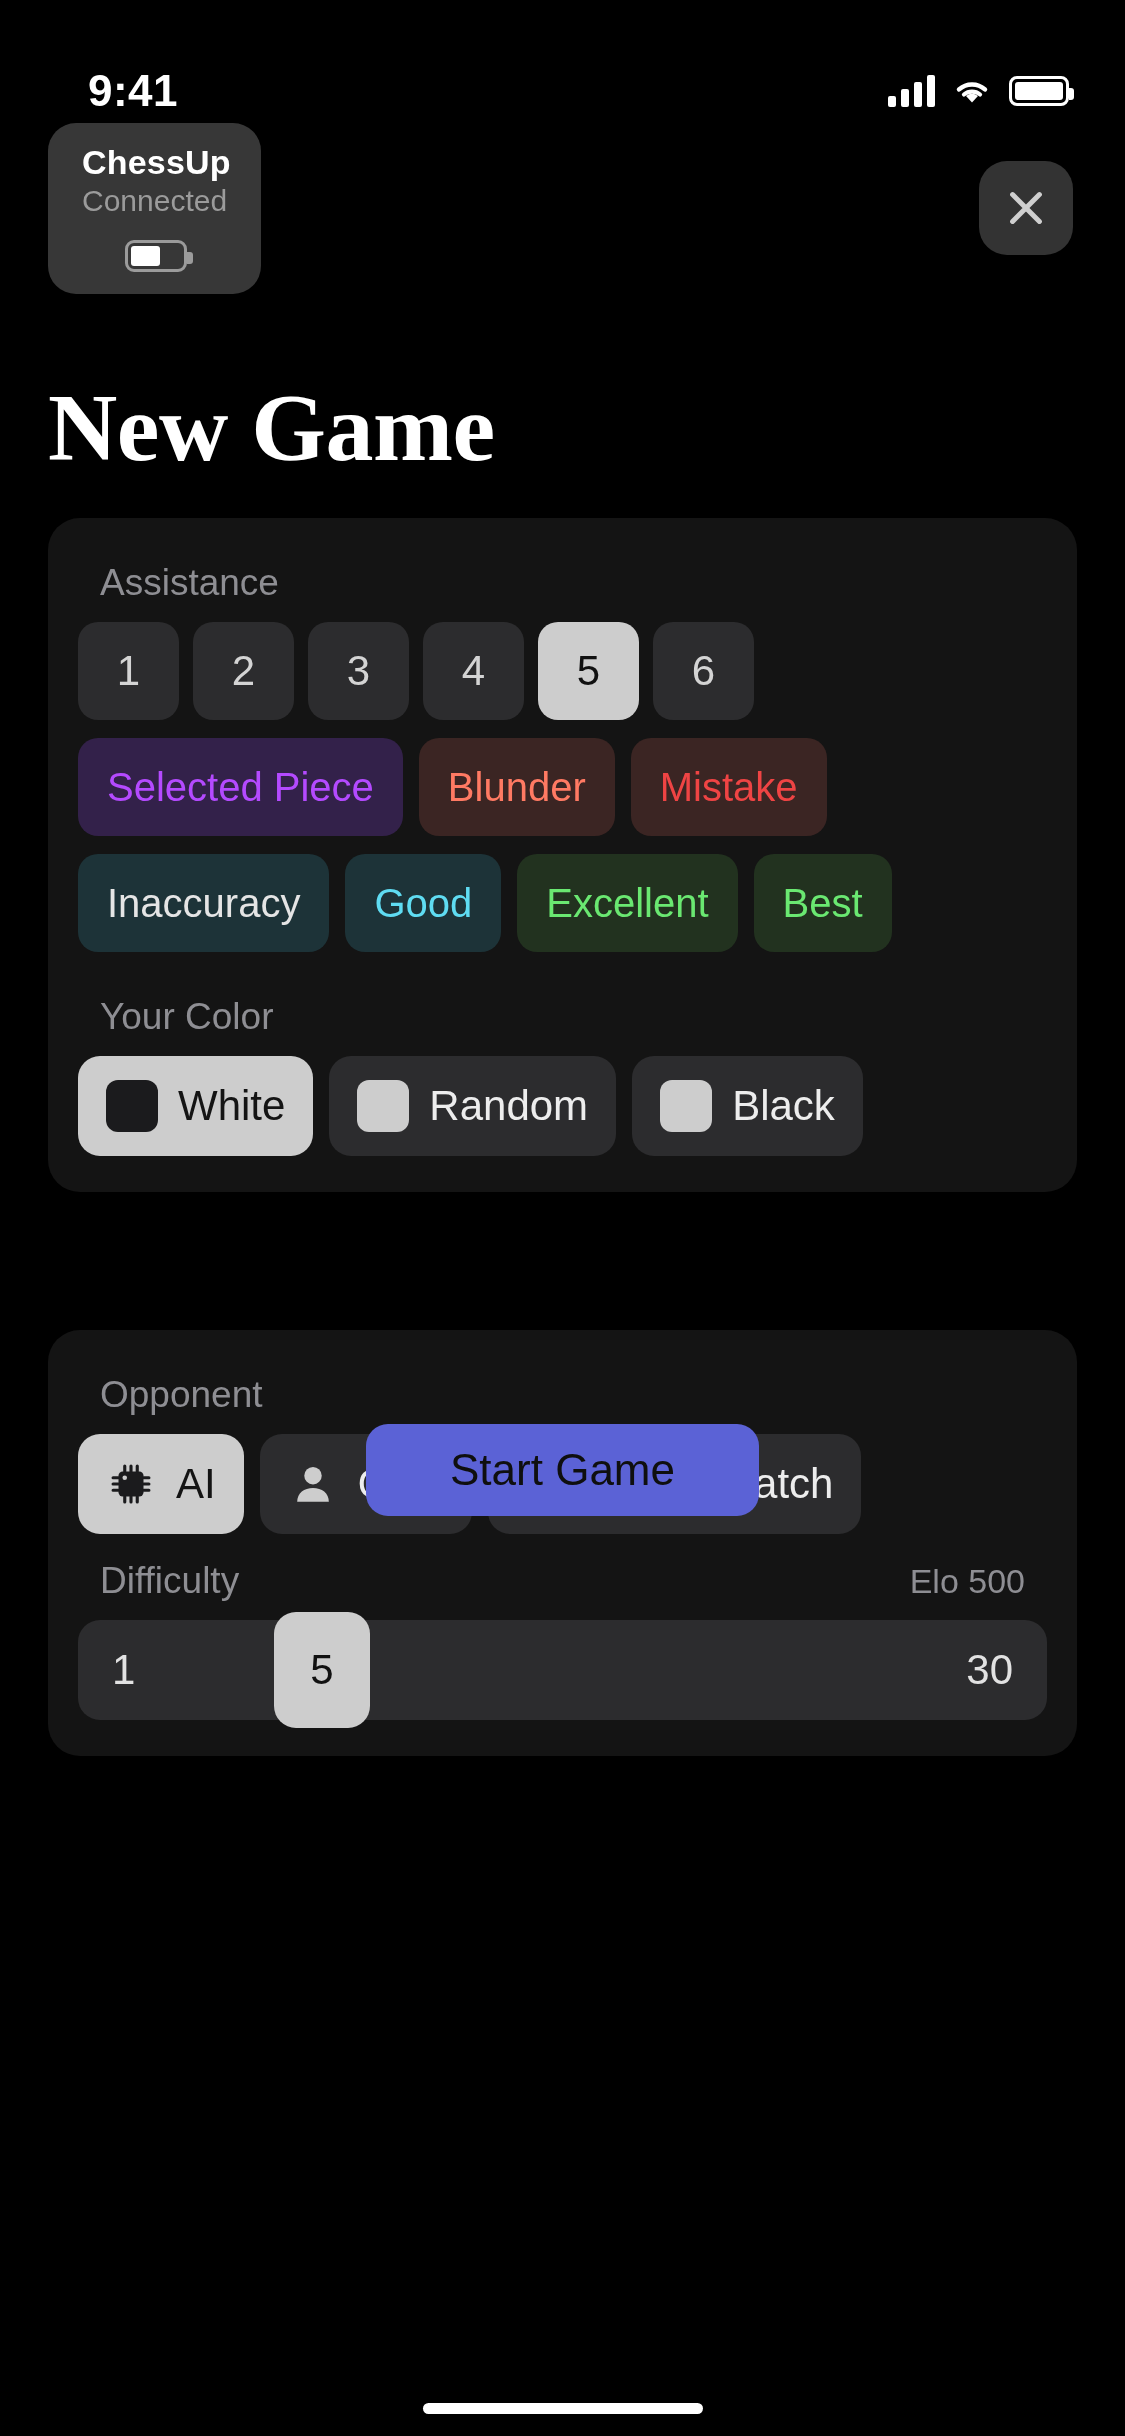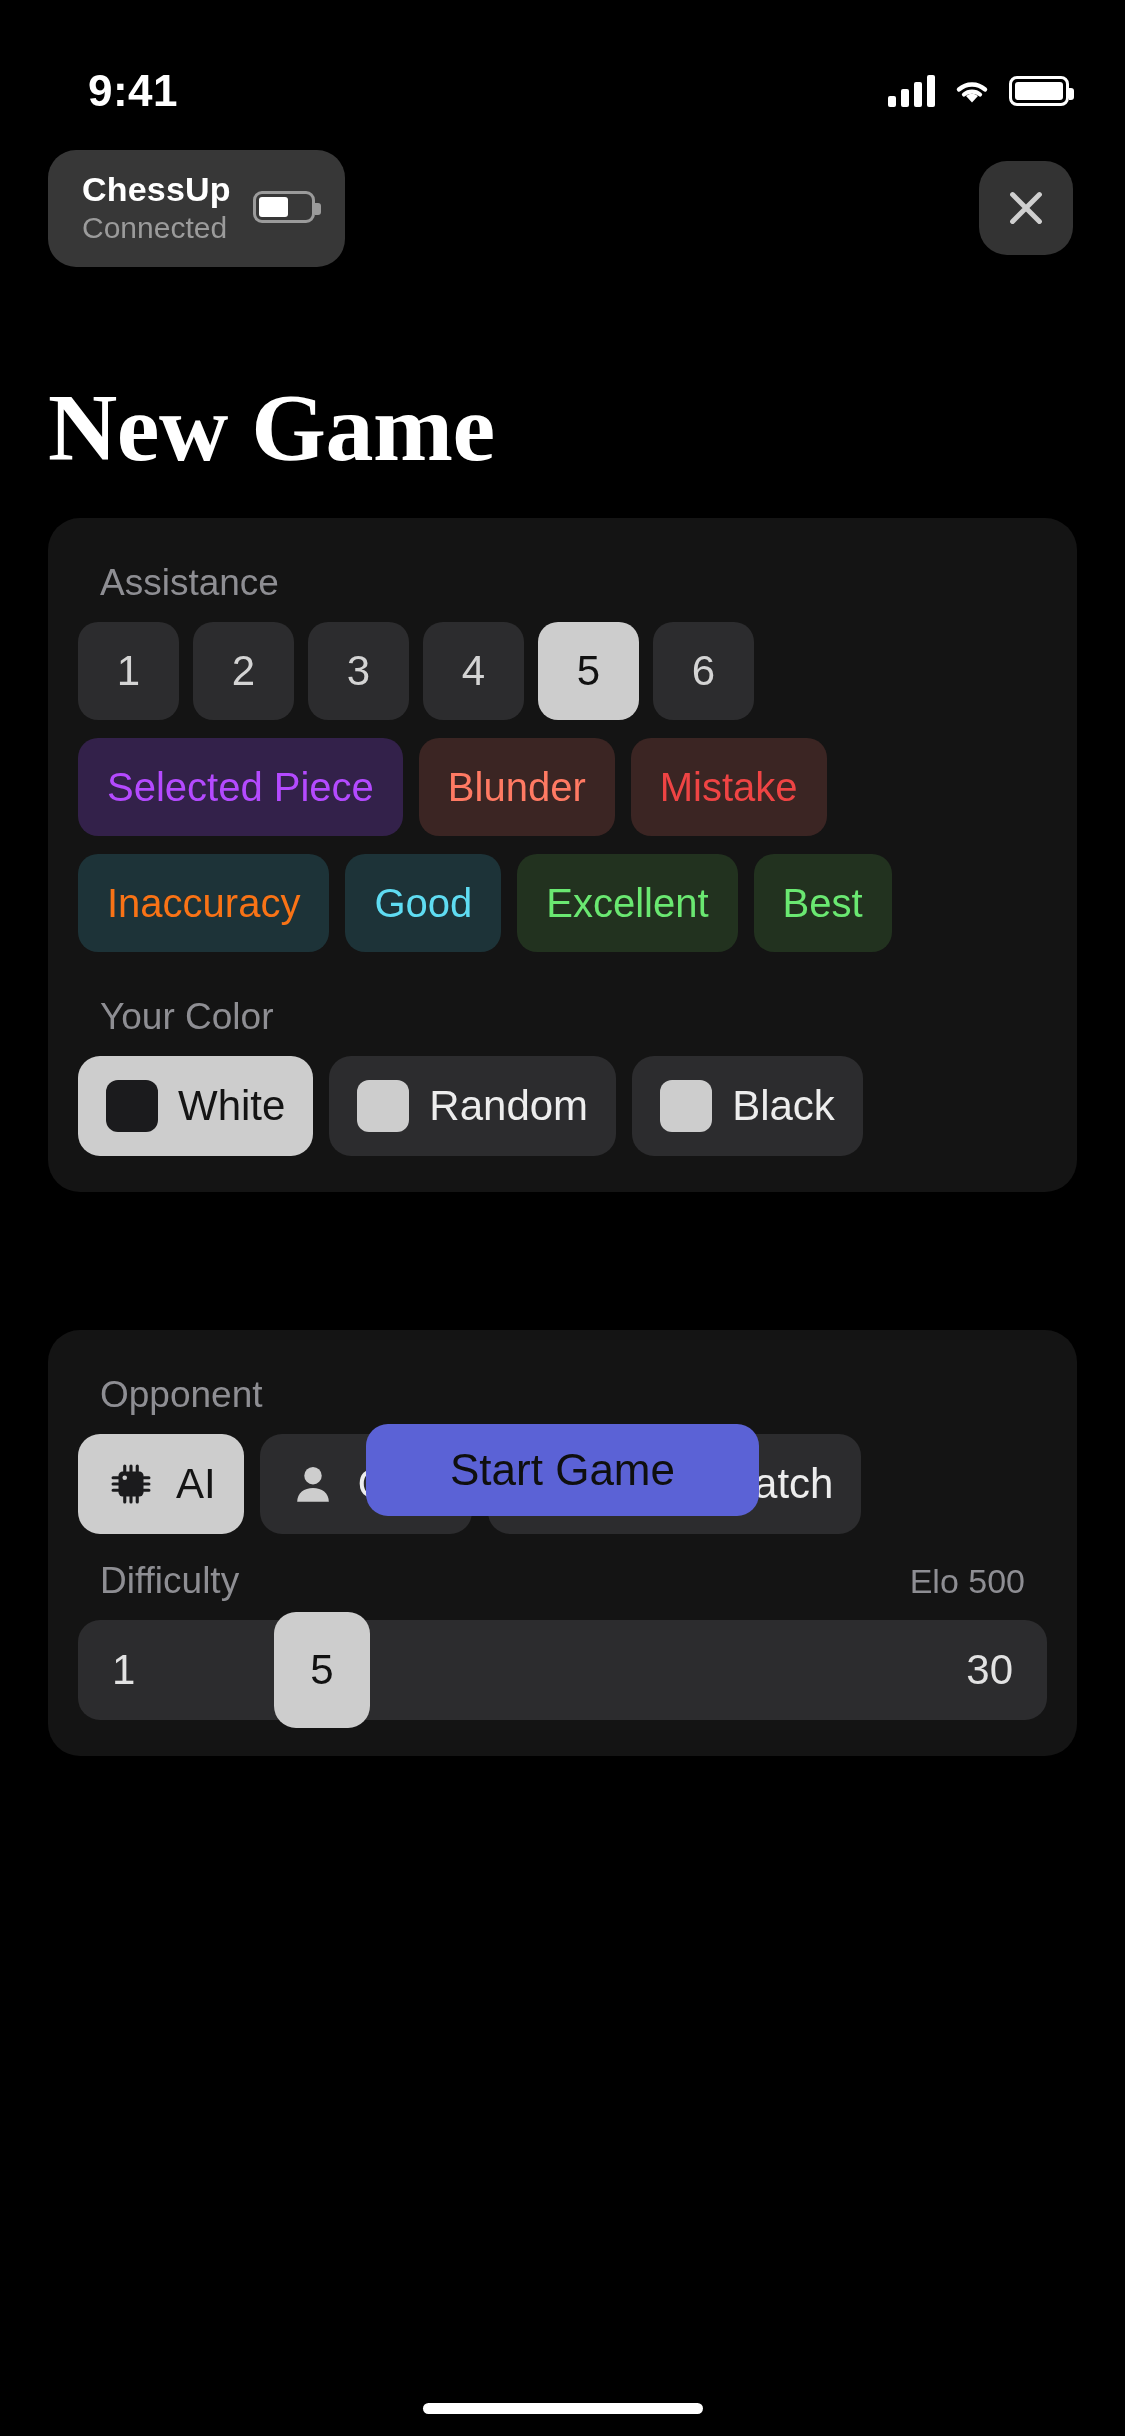--- a/index.html
+++ b/index.html
@@ -41,20 +41,21 @@
   
   .topbar {
     position: absolute; top: 148px; left: 0; right: 0; height: 120px;
     display: flex; align-items: center; justify-content: space-between;
     padding: 0 52px 0 48px;
   }
   .device-badge {
     background: #373737; border-radius: 28px;
     display: flex; align-items: center; gap: 22px;
     padding: 20px 30px 22px 34px;
+    flex-direction: column;
   }
   .device-text { display: flex; flex-direction: column; gap: 2px; }
   .device-name { color: #fff; font-size: 34px; font-weight: 700; letter-spacing: .2px; }
   .device-status { color: #9b9b9b; font-size: 30px; font-weight: 400; }
   .device-batt {
     width: 62px; height: 32px; border: 3px solid #9b9b9b; border-radius: 9px;
     position: relative; padding: 3px;
   }
   .device-batt::after {
     content: ""; position: absolute; right: -9px; top: 9px;
@@ -205,21 +206,21 @@
       <div class="num-btn">6</div>
     </div>
 
     <div class="chip-row">
       <div class="chip" style="background:#33214a;color:#b44aff">Selected Piece</div>
       <div class="chip" style="background:#3b2523;color:#ff7a63">Blunder</div>
       <div class="chip" style="background:#3b2523;color:#ef4444">Mistake</div>
     </div>
 
     <div class="chip-row">
-      <div class="chip" style="background:#1d3338;color:#f97316">Inaccuracy</div>
+      <div class="chip" style="background:#1d3338;color:#e5e5e5">Inaccuracy</div>
       <div class="chip" style="background:#1d3338;color:#5fdcf2">Good</div>
       <div class="chip" style="background:#22321f;color:#6ae871">Excellent</div>
       <div class="chip" style="background:#22321f;color:#6ae871">Best</div>
     </div>
 
     <div class="section-label" style="margin-top:44px">Your Color</div>
 
     <div class="opt-row">
       <div class="opt on">
         <span class="swatch dark"></span>

